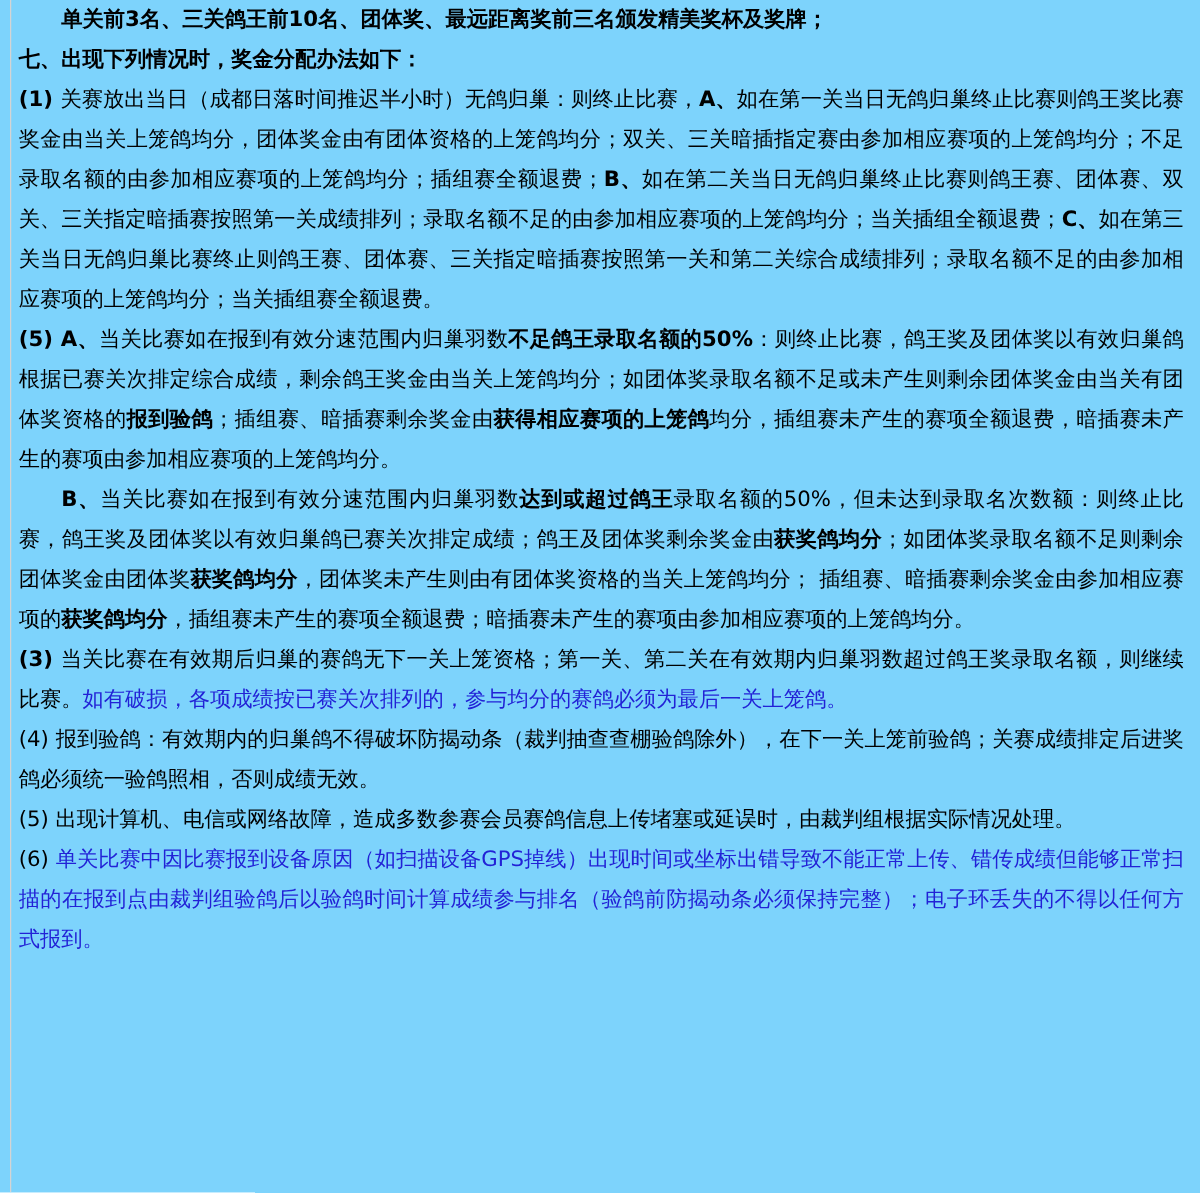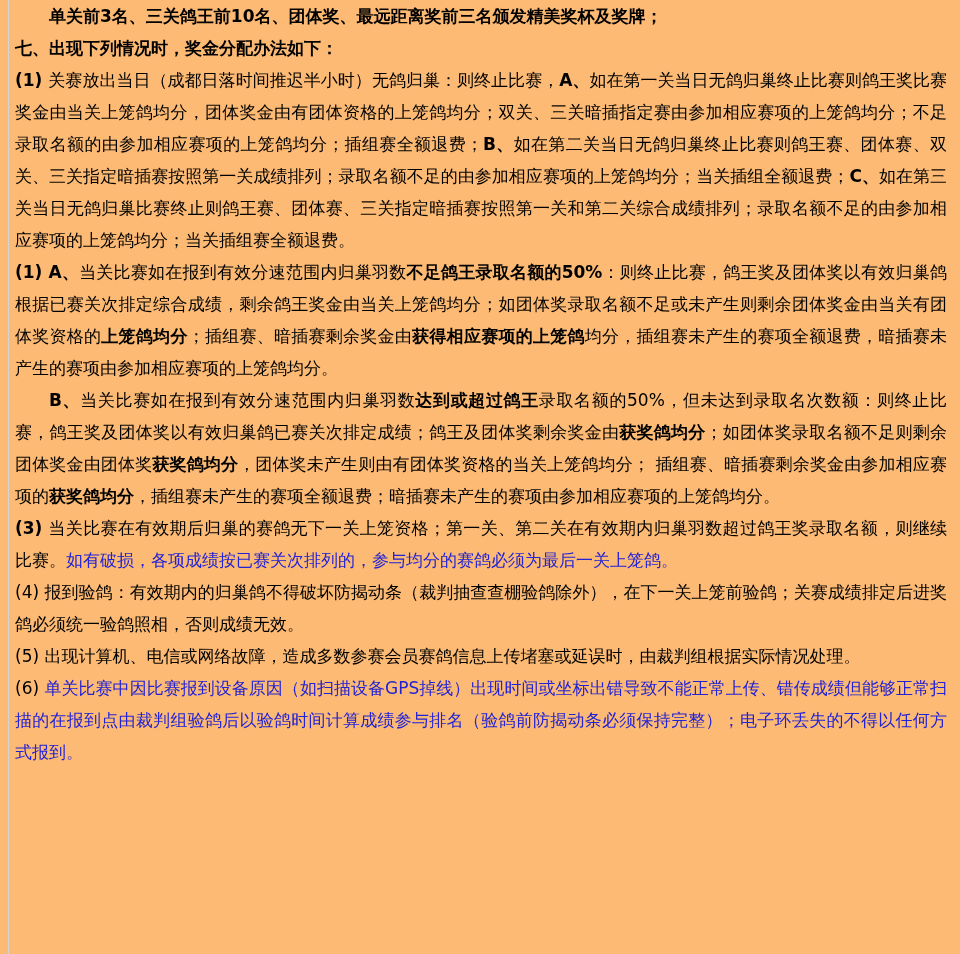--- a/index.html
+++ b/index.html
@@ -4,21 +4,21 @@
 <style>
   html, body {
     margin: 0;
     padding: 0;
     background: #ffffff;
   }
   .page {
     position: relative;
     width: 960px;
     height: 954px;
-    background: #fdba74;
+    background: #7dd3fc;
     overflow: hidden;
     font-family: "DejaVu Sans", "Liberation Sans", sans-serif;
   }
   .left-rule {
     position: absolute;
     left: 8px;
     top: 0;
     bottom: 0;
     width: 1px;
     background: #d4d4d4;
@@ -47,20 +47,20 @@
 </style>
 </head>
 <body>
 
 <div class="page">
   <div class="left-rule"></div>
   <div class="content">
       <p class="para indent"><span class="bold">单关前3名、三关鸽王前10名、团体奖、最远距离奖前三名颁发精美奖杯及奖牌；</span></p>
       <p class="para"><span class="bold">七、出现下列情况时，奖金分配办法如下：</span></p>
       <p class="para"><span class="bold">(1) </span><span>关赛放出当日（成都日落时间推迟半小时）无鸽归巢：则终止比赛，</span><span class="bold">A、</span><span>如在第一关当日无鸽归巢终止比赛则鸽王奖比赛奖金由当关上笼鸽均分，团体奖金由有团体资格的上笼鸽均分；双关、三关暗插指定赛由参加相应赛项的上笼鸽均分；不足录取名额的由参加相应赛项的上笼鸽均分；插组赛全额退费；</span><span class="bold">B、</span><span>如在第二关当日无鸽归巢终止比赛则鸽王赛、团体赛、双关、三关指定暗插赛按照第一关成绩排列；录取名额不足的由参加相应赛项的上笼鸽均分；当关插组全额退费；</span><span class="bold">C、</span><span>如在第三关当日无鸽归巢比赛终止则鸽王赛、团体赛、三关指定暗插赛按照第一关和第二关综合成绩排列；录取名额不足的由参加相应赛项的上笼鸽均分；当关插组赛全额退费。</span></p>
-      <p class="para"><span class="bold">(1) A、</span><span>当关比赛如在报到有效分速范围内归巢羽数</span><span class="bold">不足鸽王录取名额的50%</span><span>：则终止比赛，鸽王奖及团体奖以有效归巢鸽根据已赛关次排定综合成绩，剩余鸽王奖金由当关上笼鸽均分；如团体奖录取名额不足或未产生则剩余团体奖金由当关有团体奖资格的</span><span class="bold">上笼鸽均分</span><span>；插组赛、暗插赛剩余奖金由</span><span class="bold">获得相应赛项的上笼鸽</span><span>均分，插组赛未产生的赛项全额退费，暗插赛未产生的赛项由参加相应赛项的上笼鸽均分。</span></p>
+      <p class="para"><span class="bold">(5) A、</span><span>当关比赛如在报到有效分速范围内归巢羽数</span><span class="bold">不足鸽王录取名额的50%</span><span>：则终止比赛，鸽王奖及团体奖以有效归巢鸽根据已赛关次排定综合成绩，剩余鸽王奖金由当关上笼鸽均分；如团体奖录取名额不足或未产生则剩余团体奖金由当关有团体奖资格的</span><span class="bold">报到验鸽</span><span>；插组赛、暗插赛剩余奖金由</span><span class="bold">获得相应赛项的上笼鸽</span><span>均分，插组赛未产生的赛项全额退费，暗插赛未产生的赛项由参加相应赛项的上笼鸽均分。</span></p>
       <p class="para indent"><span class="bold">B、</span><span>当关比赛如在报到有效分速范围内归巢羽数</span><span class="bold">达到或超过鸽王</span><span>录取名额的50%，但未达到录取名次数额：则终止比赛，鸽王奖及团体奖以有效归巢鸽已赛关次排定成绩；鸽王及团体奖剩余奖金由</span><span class="bold">获奖鸽均分</span><span>；如团体奖录取名额不足则剩余团体奖金由团体奖</span><span class="bold">获奖鸽均分</span><span>，团体奖未产生则由有团体奖资格的当关上笼鸽均分； 插组赛、暗插赛剩余奖金由参加相应赛项的</span><span class="bold">获奖鸽均分</span><span>，插组赛未产生的赛项全额退费；暗插赛未产生的赛项由参加相应赛项的上笼鸽均分。</span></p>
       <p class="para"><span class="bold">(3) </span><span>当关比赛在有效期后归巢的赛鸽无下一关上笼资格；第一关、第二关在有效期内归巢羽数超过鸽王奖录取名额，则继续比赛。</span><span class="blue">如有破损，各项成绩按已赛关次排列的，参与均分的赛鸽必须为最后一关上笼鸽。</span></p>
       <p class="para"><span>(4) 报到验鸽：有效期内的归巢鸽不得破坏防揭动条（裁判抽查查棚验鸽除外），在下一关上笼前验鸽；关赛成绩排定后进奖鸽必须统一验鸽照相，否则成绩无效。</span></p>
       <p class="para"><span>(5) 出现计算机、电信或网络故障，造成多数参赛会员赛鸽信息上传堵塞或延误时，由裁判组根据实际情况处理。</span></p>
       <p class="para"><span>(6) </span><span class="blue">单关比赛中因比赛报到设备原因（如扫描设备GPS掉线）出现时间或坐标出错导致不能正常上传、错传成绩但能够正常扫描的在报到点由裁判组验鸽后以验鸽时间计算成绩参与排名（验鸽前防揭动条必须保持完整）；电子环丢失的不得以任何方式报到。</span></p>
     </div>
 </div>
 
 </body></html>

